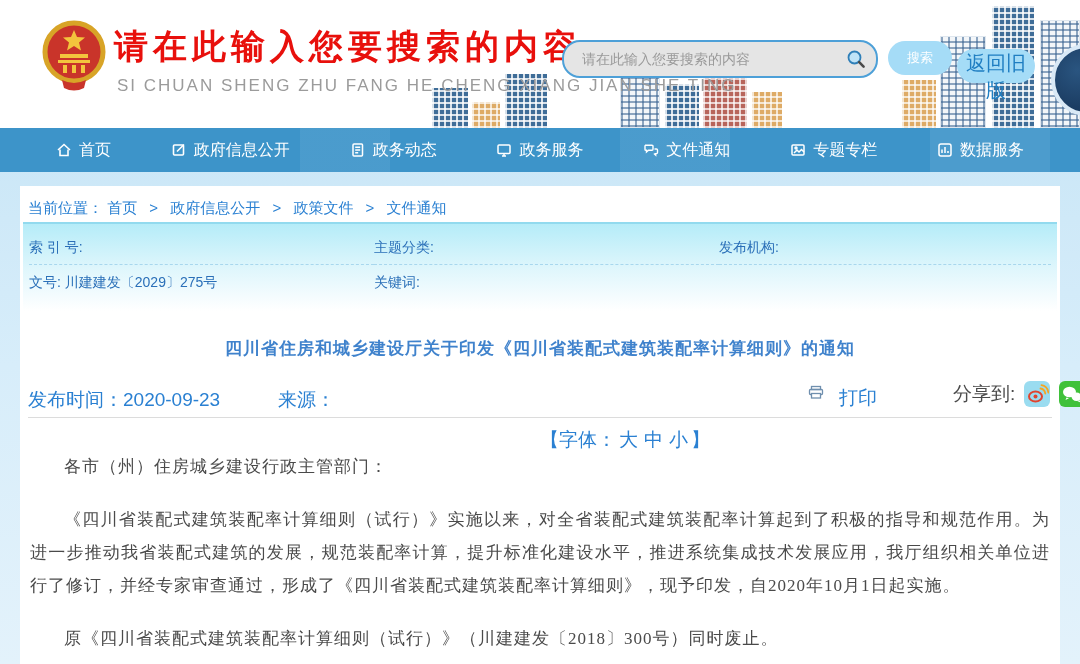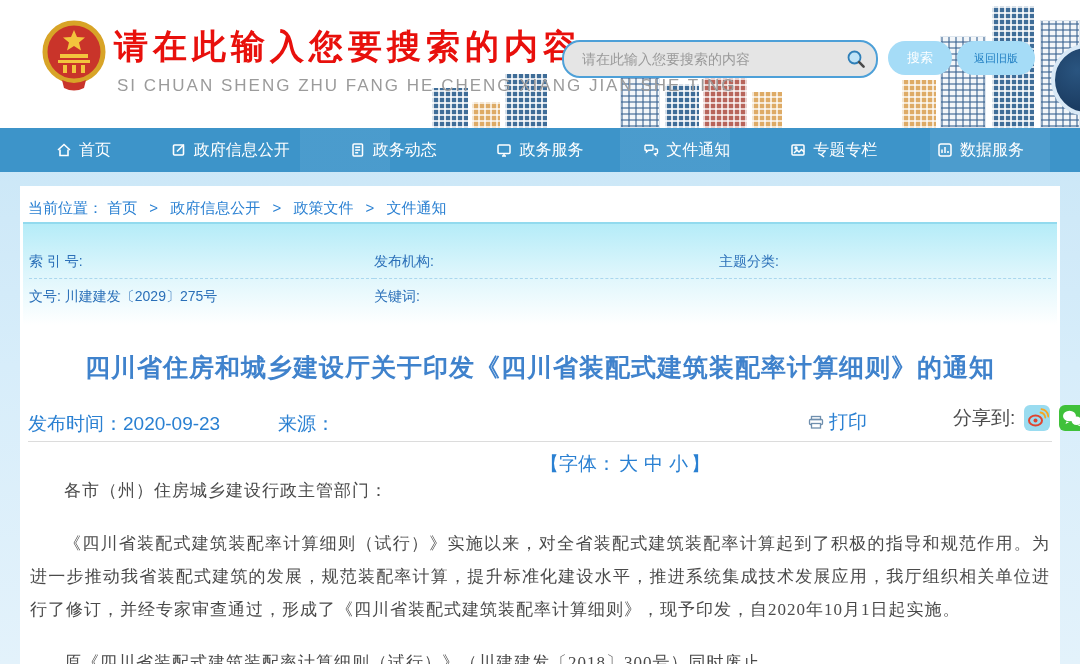--- a/index.html
+++ b/index.html
@@ -30,21 +30,21 @@
     flex:1; border:none; outline:none; font-size:14px; color:#333;
     font-family:"Liberation Sans",sans-serif; background:transparent;
   }
   .search-box input::placeholder { color:#9a9a9a; }
   .pill-btn {
     position:absolute; top:41px; height:34px; border:none; cursor:pointer;
     border-radius:17px; background:#a5dcf7; font-size:13px;
     font-family:"Liberation Sans",sans-serif;
   }
   .btn-search { left:888px; width:64px; color:#ffffff; }
-  .btn-old { left:957px; width:78px; color:#1f7ec2; font-size:11px; }
+  .btn-old { left:957px; width:78px; color:#1f7ec2; font-size:20px;margin-top:8px; }
   .float-widget {
     position:absolute; left:1051px; top:44px; width:72px; height:72px;
     border-radius:50%; background:radial-gradient(circle at 35% 35%, #2a5580, #132f52);
     border:4px solid #d9e9f6;
   }
   
   .bld { position:absolute; bottom:0; opacity:.92; }
   .bld-navy {
     background-color:#2f6190;
     background-image:repeating-linear-gradient(0deg, rgba(255,255,255,.8) 0 2px, transparent 2px 6px),
@@ -90,43 +90,43 @@
 
   .breadcrumb {
     padding:13px 8px 4px; font-size:15px; color:#2a80d2;
   }
   .breadcrumb a { color:#2a80d2; text-decoration:none; cursor:pointer; }
   .crumb-sep { margin:0 8px; }
 
   .doc-panel {
     margin:0 3px; border-top:2px solid #92daee;
     background:linear-gradient(180deg,#b5ecf8 0%,#def6fc 50%,#ffffff 100%);
-    padding:24px 6px 12px;
+    padding:10px 6px 12px;
   }
   .doc-grid {
     display:grid; grid-template-columns:345px 345px 1fr;
     font-size:14px; color:#2a6fb8;
   }
   .doc-cell { padding:5px 12px 7px 0; }
   .row1 { border-bottom:1px dashed rgba(125,190,225,.55); margin-bottom:4px; }
 
   .article-title {
     margin:26px 20px 0; text-align:center;
-    font-size:25px; font-weight:bold; color:#3f82cc; letter-spacing:1px;
+    font-size:17px; font-weight:bold; color:#3f82cc; letter-spacing:1px;
   }
   .meta-row {
     position:relative; height:46px; margin:12px 8px 0;
     border-bottom:1px solid #dcdcdc; font-size:19px; color:#2a80d2;
   }
   .meta-row .abs { position:absolute; top:15px; white-space:nowrap; }
   .m-publish { left:0; }
   .m-source { left:250px; }
   .m-font { left:512px;margin-top:40px; }
   .m-font .fsz { margin:0 3px; cursor:pointer; }
-  .m-print { left:780px; top:13px !important; display:flex; align-items:center; gap:5px; cursor:pointer; }
+  .m-print { left:780px; top:13px !important; display:flex; gap:15px; cursor:pointer; }
   .m-share { left:925px; top:9px !important; display:flex; align-items:center; gap:9px; color:#4a4a4a; }
   .share-ico { width:26px; height:26px; border-radius:6px; display:flex; align-items:center; justify-content:center; cursor:pointer; }
   .weibo { background:#9adcf0; }
   .wechat { background:#3fc13a; }
 
   .article-body {
     padding:24px 10px 30px;
     font-family:"Liberation Serif","DejaVu Serif",serif;
     font-size:17px; line-height:33px; color:#4a4a4a;
     letter-spacing:1px; text-align:justify;
@@ -260,25 +260,25 @@
       <a>文件通知</a>
     </div>
 
     <div class="doc-panel">
       <div class="doc-grid">
         <div class="doc-cell row1">
           <span>索 引 号:</span>
           <span></span>
         </div>
         <div class="doc-cell row1">
+          <span>主题分类:</span>
+          <span></span>
+        </div>
+        <div class="doc-cell row1">
           <span>发布机构:</span>
-          <span></span>
-        </div>
-        <div class="doc-cell row1">
-          <span>主题分类:</span>
           <span></span>
         </div>
         <div class="doc-cell">
           <span>文号:</span>
           <span>川建建发〔2029〕275号</span>
         </div>
         <div class="doc-cell">
           <span>关键词:</span>
           <span></span>
         </div>

